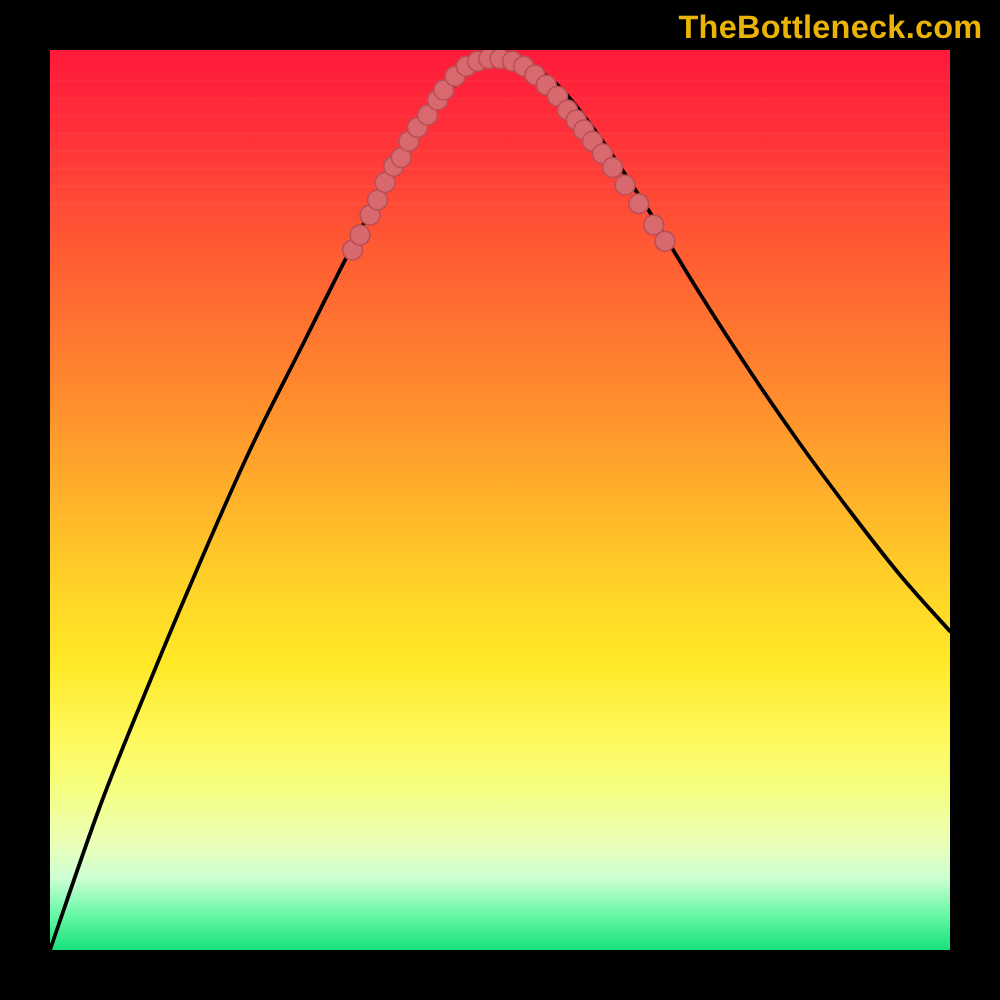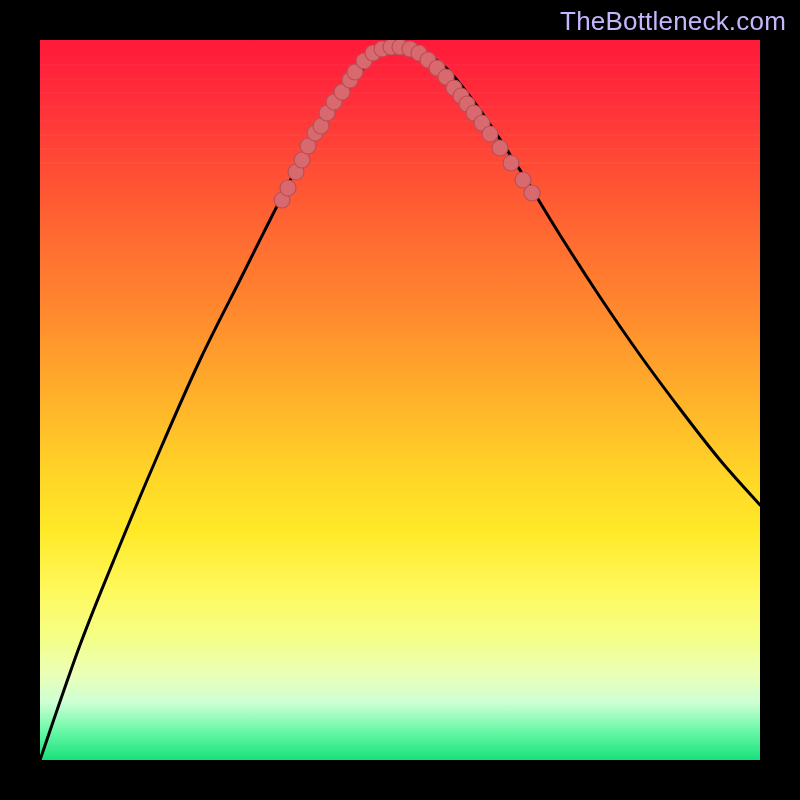--- a/index.html
+++ b/index.html
@@ -14,23 +14,23 @@
   .stage {
     position: relative;
     width: 800px;
     height: 800px;
     background: #000;
   }
   .attribution {
     position: absolute;
     top: 6px;
     right: 14px;
-    color: #c4b5fd;
+    color: #eab308;
     font-size: 26px;
-    font-weight: normal;
+    font-weight: bold;
     letter-spacing: 0.2px;
     z-index: 40;
   }
   .plot-frame {
     position: absolute;
     left: 40px;
     top: 40px;
     width: 720px;
     height: 720px;
     background: #000;

